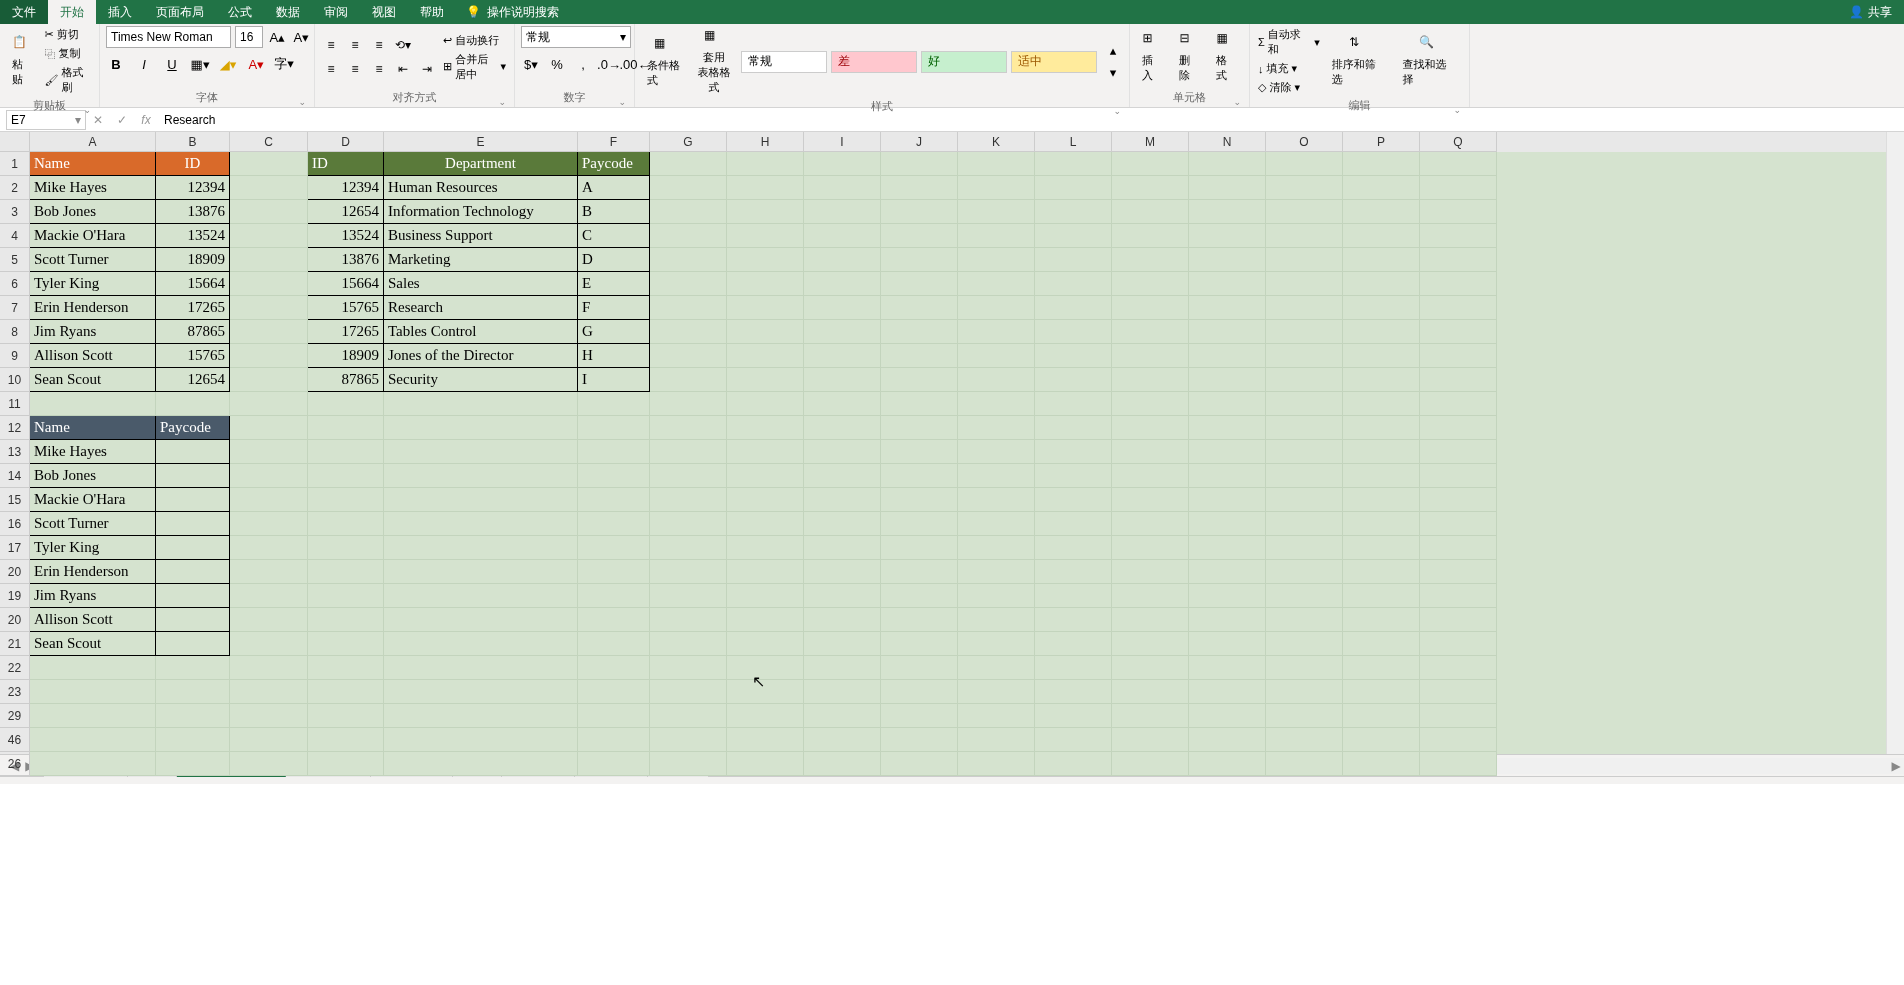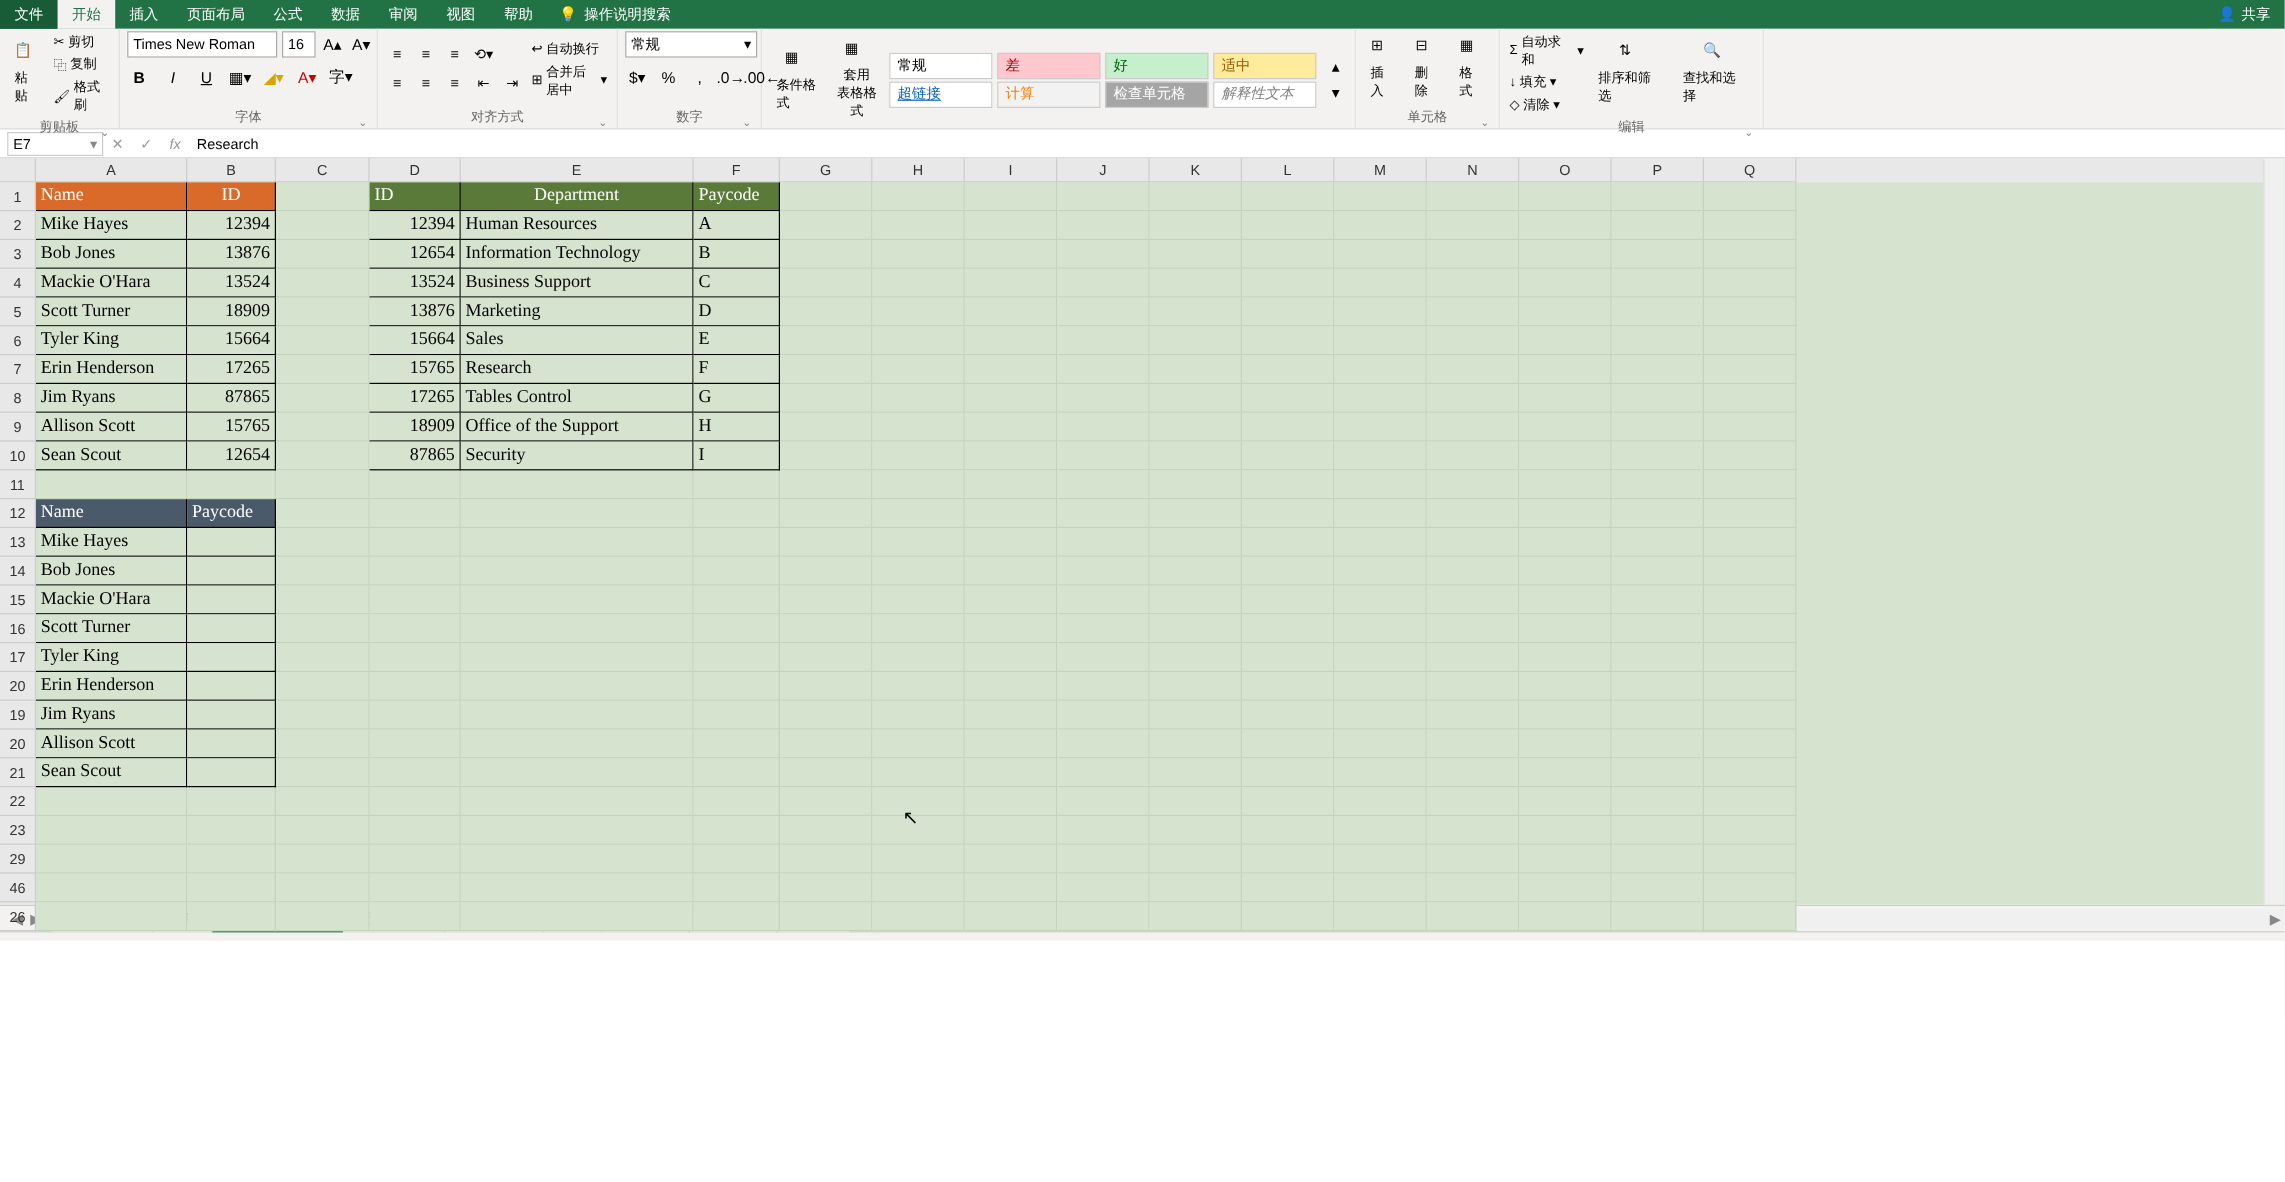--- a/index.html
+++ b/index.html
@@ -211,32 +211,27 @@
           <span class="lbl" style="white-space:pre-line;text-align:center">套用
 表格格式</span>
         </div>
       <div class="small-col" style="gap:2px">
         <div class="small-row">
           <div class="style-cell style-normal">常规</div>
           <div class="style-cell style-bad">差</div>
           <div class="style-cell style-good">好</div>
           <div class="style-cell style-neutral">适中</div>
         </div>
-        <div class="small-row">
-          <div class="style-cell style-link">超链接</div>
-          <div class="style-cell style-calc">计算</div>
-          <div class="style-cell style-check">检查单元格</div>
-          <div class="style-cell style-explain">解释性文本</div>
-        </div>
       </div>
       <div class="small-col" style="gap:2px;margin-left:2px">
         <span class="fmt-btn">▴</span>
         <span class="fmt-btn">▾</span>
       </div>
     </div>
+    <div class="ribbon-group-label">样式</div>
   </div>
 
   <div class="ribbon-group" style="width:120px">
     <div class="ribbon-group-content">
       <div class="big-btn">
           <span class="icon">⊞</span>
           <span class="lbl">插入</span>
         </div>
       <div class="big-btn">
           <span class="icon">⊟</span>
@@ -813,21 +808,21 @@
       <div class="cell bordered right" style="left: 278px; top: 120px; width: 76px; height: 24px;">15664</div>
       <div class="cell bordered " style="left: 354px; top: 120px; width: 194px; height: 24px;">Sales</div>
       <div class="cell bordered " style="left: 548px; top: 120px; width: 72px; height: 24px;">E</div>
       <div class="cell bordered right" style="left: 278px; top: 144px; width: 76px; height: 24px;">15765</div>
       <div class="cell bordered " style="left: 354px; top: 144px; width: 194px; height: 24px;">Research</div>
       <div class="cell bordered " style="left: 548px; top: 144px; width: 72px; height: 24px;">F</div>
       <div class="cell bordered right" style="left: 278px; top: 168px; width: 76px; height: 24px;">17265</div>
       <div class="cell bordered " style="left: 354px; top: 168px; width: 194px; height: 24px;">Tables Control</div>
       <div class="cell bordered " style="left: 548px; top: 168px; width: 72px; height: 24px;">G</div>
       <div class="cell bordered right" style="left: 278px; top: 192px; width: 76px; height: 24px;">18909</div>
-      <div class="cell bordered " style="left: 354px; top: 192px; width: 194px; height: 24px;">Office of the Support</div>
+      <div class="cell bordered " style="left: 354px; top: 192px; width: 194px; height: 24px;">Jones of the Director</div>
       <div class="cell bordered " style="left: 548px; top: 192px; width: 72px; height: 24px;">H</div>
       <div class="cell bordered right" style="left: 278px; top: 216px; width: 76px; height: 24px;">87865</div>
       <div class="cell bordered " style="left: 354px; top: 216px; width: 194px; height: 24px;">Security</div>
       <div class="cell bordered " style="left: 548px; top: 216px; width: 72px; height: 24px;">I</div>
       <div class="cell hdr-slate " style="left: 0px; top: 264px; width: 126px; height: 24px;">Name</div>
       <div class="cell hdr-slate " style="left: 126px; top: 264px; width: 74px; height: 24px;">Paycode</div>
       <div class="cell bordered " style="left: 0px; top: 288px; width: 126px; height: 24px;">Mike Hayes</div>
       <div class="cell bordered " style="left: 126px; top: 288px; width: 74px; height: 24px;"></div>
       <div class="cell bordered " style="left: 0px; top: 312px; width: 126px; height: 24px;">Bob Jones</div>
       <div class="cell bordered " style="left: 126px; top: 312px; width: 74px; height: 24px;"></div>

